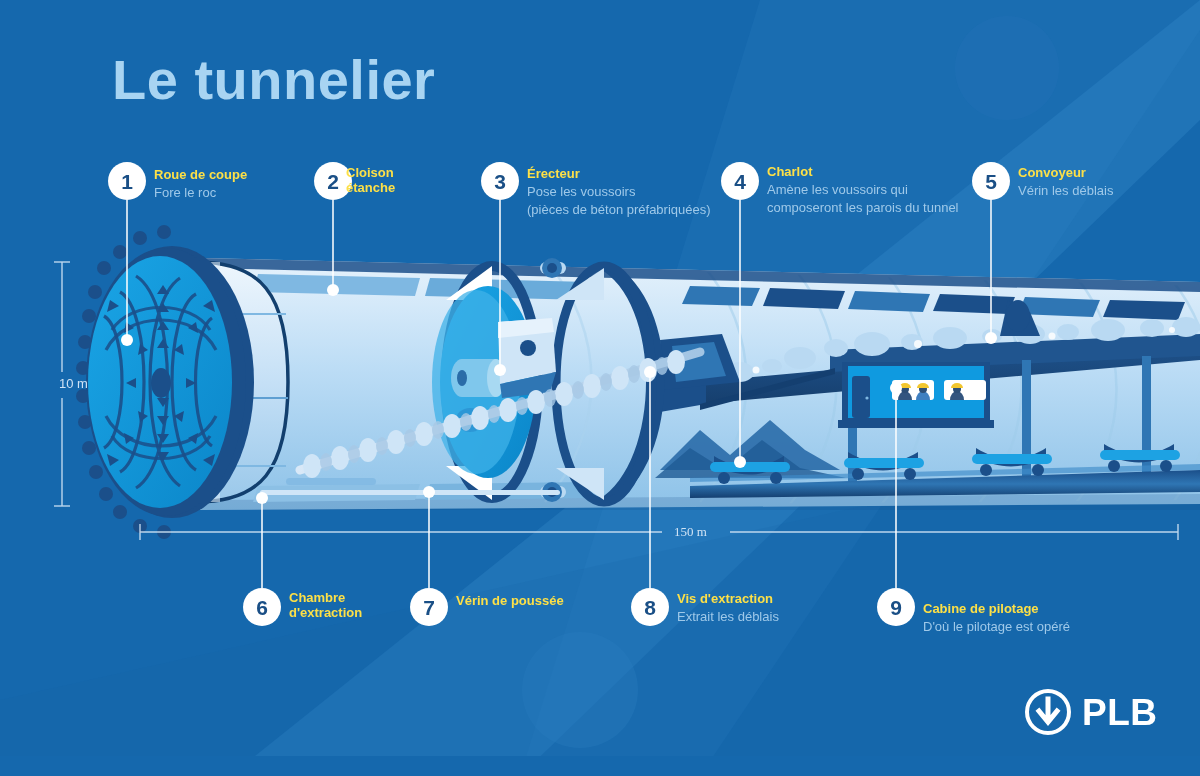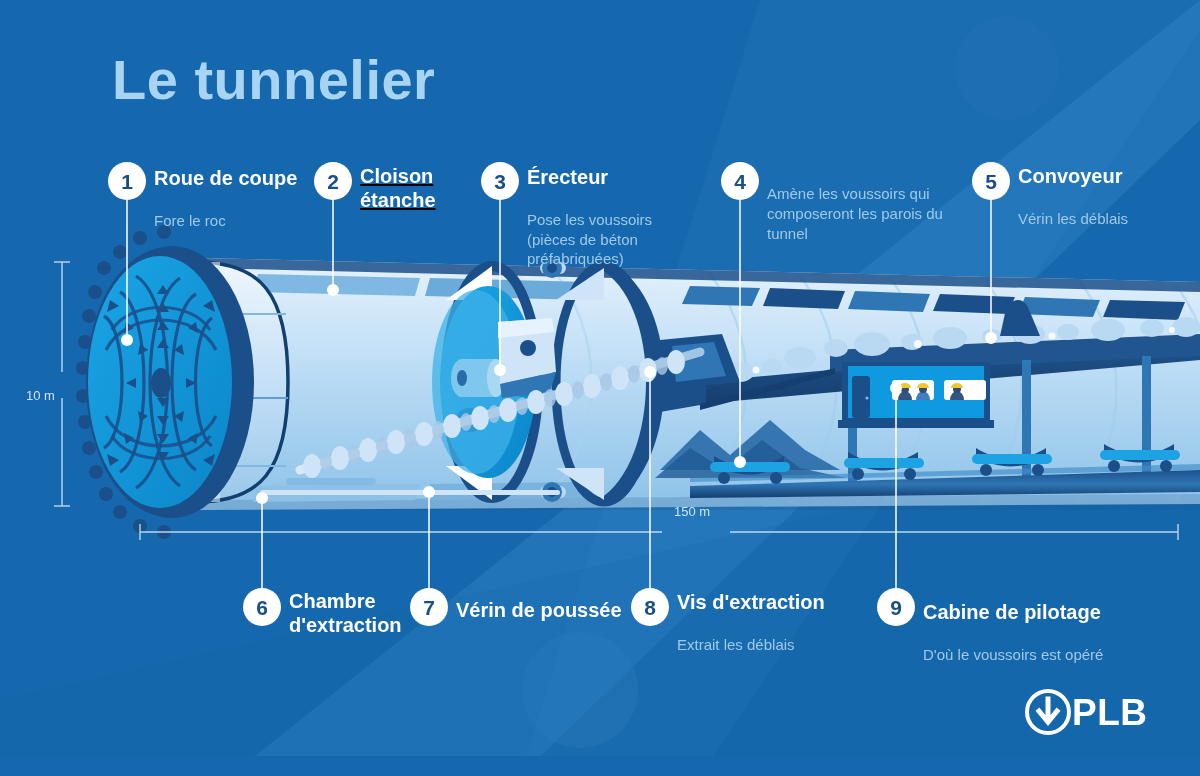--- a/index.html
+++ b/index.html
@@ -36,49 +36,49 @@
     border-radius: 50%;
     background: #ffffff;
     color: #1a4f86;
     font-size: 21px;
     font-weight: bold;
     display: flex; align-items: center; justify-content: center;
     line-height: 1;
   }
   .calloutTexts { position: absolute; }
   .clTitle {
-    color: #ffffff;
-    font-size: 20px;
+    color: #fde047;
+    font-size: 13px;
     font-weight: bold;
     line-height: 1.18;
     white-space: pre-line;
   }
   .clSub {
     color: #9fc9e9;
-    font-size: 15px;
+    font-size: 13px;
     line-height: 1.33;
-    margin-top: 20px;
+    margin-top: 2px;
     white-space: pre-line;
   }
 
   
   .leaderSvg { position: absolute; inset: 0; pointer-events: none; }
 
   
   .dimLabel {
     position: absolute;
     color: #cfe3f5;
     font-size: 13px;
   }
 
   
   #logo {
     position: absolute;
     left: 1024px; top: 688px;
-    display: flex; align-items: center; 
+    display: flex; align-items: center; gap: 10px;
   }
   #logoText {
     color: #ffffff;
     font-size: 37px;
     font-weight: bold;
     letter-spacing: 0.5px;
     line-height: 1;
   }
 </style>
 </head>
@@ -473,39 +473,40 @@
   <div class="callout" style="left:108px; top:162px;">
     <div class="badge">1</div>
     <div class="calloutTexts" style="left:46px; top:5px; width:170px;">
       <div class="clTitle">Roue de coupe</div>
       <div class="clSub">Fore le roc</div>
     </div>
   </div>
 
   <div class="callout" style="left:314px; top:162px;">
     <div class="badge">2</div>
-    <div class="calloutTexts" style="left:46px; top:3px; width:140px;text-decoration:underline;">
+    <div class="calloutTexts" style="left:32px; top:3px; width:140px;">
       <div class="clTitle">Cloison
 étanche</div>
       <div class="clSub"></div>
     </div>
   </div>
 
   <div class="callout" style="left:481px; top:162px;">
     <div class="badge">3</div>
     <div class="calloutTexts" style="left:46px; top:4px; width:210px;">
       <div class="clTitle">Érecteur</div>
       <div class="clSub">Pose les voussoirs
 (pièces de béton préfabriquées)</div>
     </div>
   </div>
 
   <div class="callout" style="left:721px; top:162px;">
     <div class="badge">4</div>
     <div class="calloutTexts" style="left:46px; top:2px; width:215px;">
+      <div class="clTitle">Charlot</div>
       <div class="clSub">Amène les voussoirs qui
 composeront les parois du tunnel</div>
     </div>
   </div>
 
   <div class="callout" style="left:972px; top:162px;">
     <div class="badge">5</div>
     <div class="calloutTexts" style="left:46px; top:3px; width:180px;">
       <div class="clTitle">Convoyeur</div>
       <div class="clSub">Vérin les déblais</div>
@@ -516,43 +517,43 @@
     <div class="badge">6</div>
     <div class="calloutTexts" style="left:46px; top:2px; width:150px;">
       <div class="clTitle">Chambre
 d'extraction</div>
       <div class="clSub"></div>
     </div>
   </div>
 
   <div class="callout" style="left:410px; top:588px;">
     <div class="badge">7</div>
-    <div class="calloutTexts" style="left:46px; top:11px; width:180px;">
+    <div class="calloutTexts" style="left:46px; top:5px; width:180px;">
       <div class="clTitle">Vérin de poussée</div>
     </div>
   </div>
 
   <div class="callout" style="left:631px; top:588px;">
     <div class="badge">8</div>
     <div class="calloutTexts" style="left:46px; top:3px; width:180px;">
       <div class="clTitle">Vis d'extraction</div>
       <div class="clSub">Extrait les déblais</div>
     </div>
   </div>
 
   <div class="callout" style="left:877px; top:588px;">
     <div class="badge">9</div>
     <div class="calloutTexts" style="left:46px; top:13px; width:200px;">
       <div class="clTitle">Cabine de pilotage</div>
-      <div class="clSub">D'où le voussoirs est opéré</div>
-    </div>
-  </div>
-
-  <div class="dimLabel" style="left:26px; top:376px;margin-top:12px;">10 m</div>
-  <div class="dimLabel" style="left:674px; top:504px;">150 m</div>
+      <div class="clSub">D'où le pilotage est opéré</div>
+    </div>
+  </div>
+
+  <div class="dimLabel" style="left:59px; top:376px;">10 m</div>
+  <div class="dimLabel" style="left:674px; top:524px;font-family:Liberation Serif, serif;">150 m</div>
 
   <div id="logo">
     <svg width="48" height="48" viewBox="0 0 48 48">
       <circle cx="24" cy="24" r="21" fill="none" stroke="#ffffff" stroke-width="4"></circle>
       <path d="M24 11 L24 30 M15 23 L24 34 L33 23" fill="none" stroke="#ffffff" stroke-width="5" stroke-linecap="square"></path>
     </svg>
     <div id="logoText">PLB</div>
   </div>
 
 </div>

